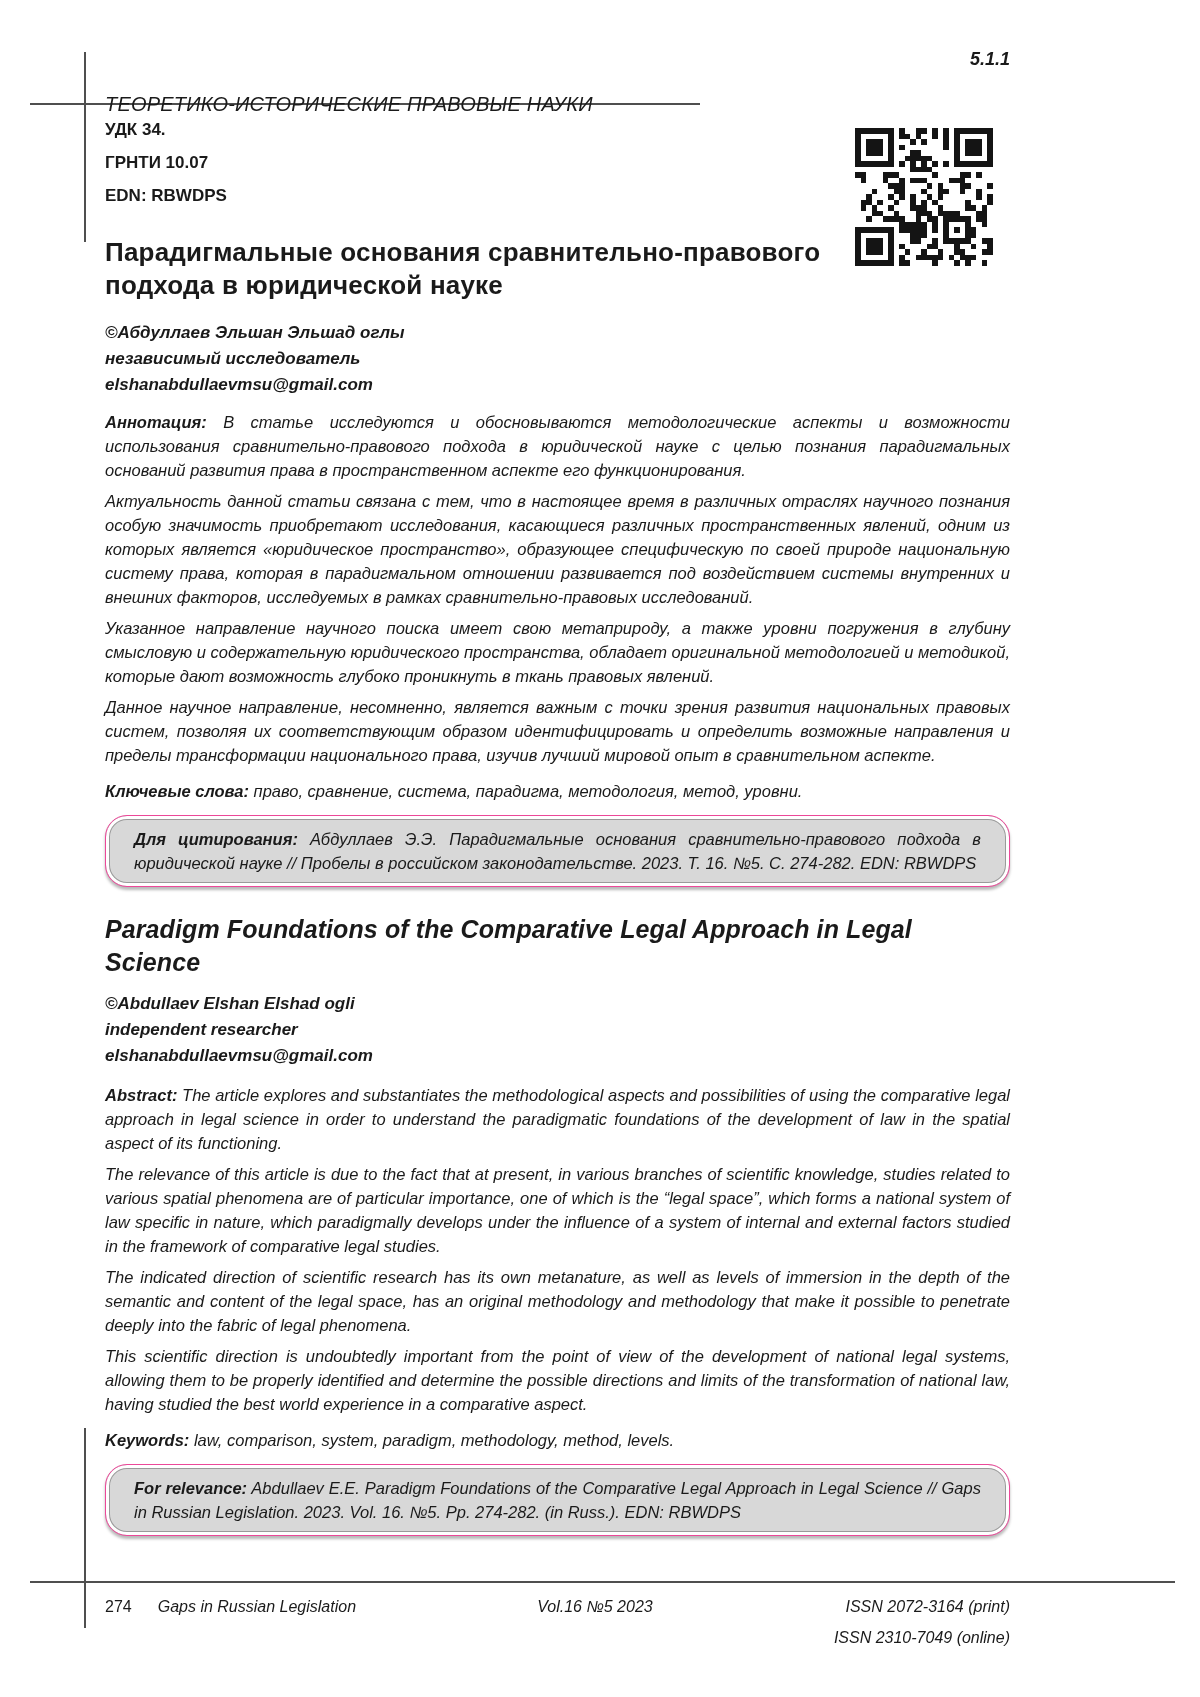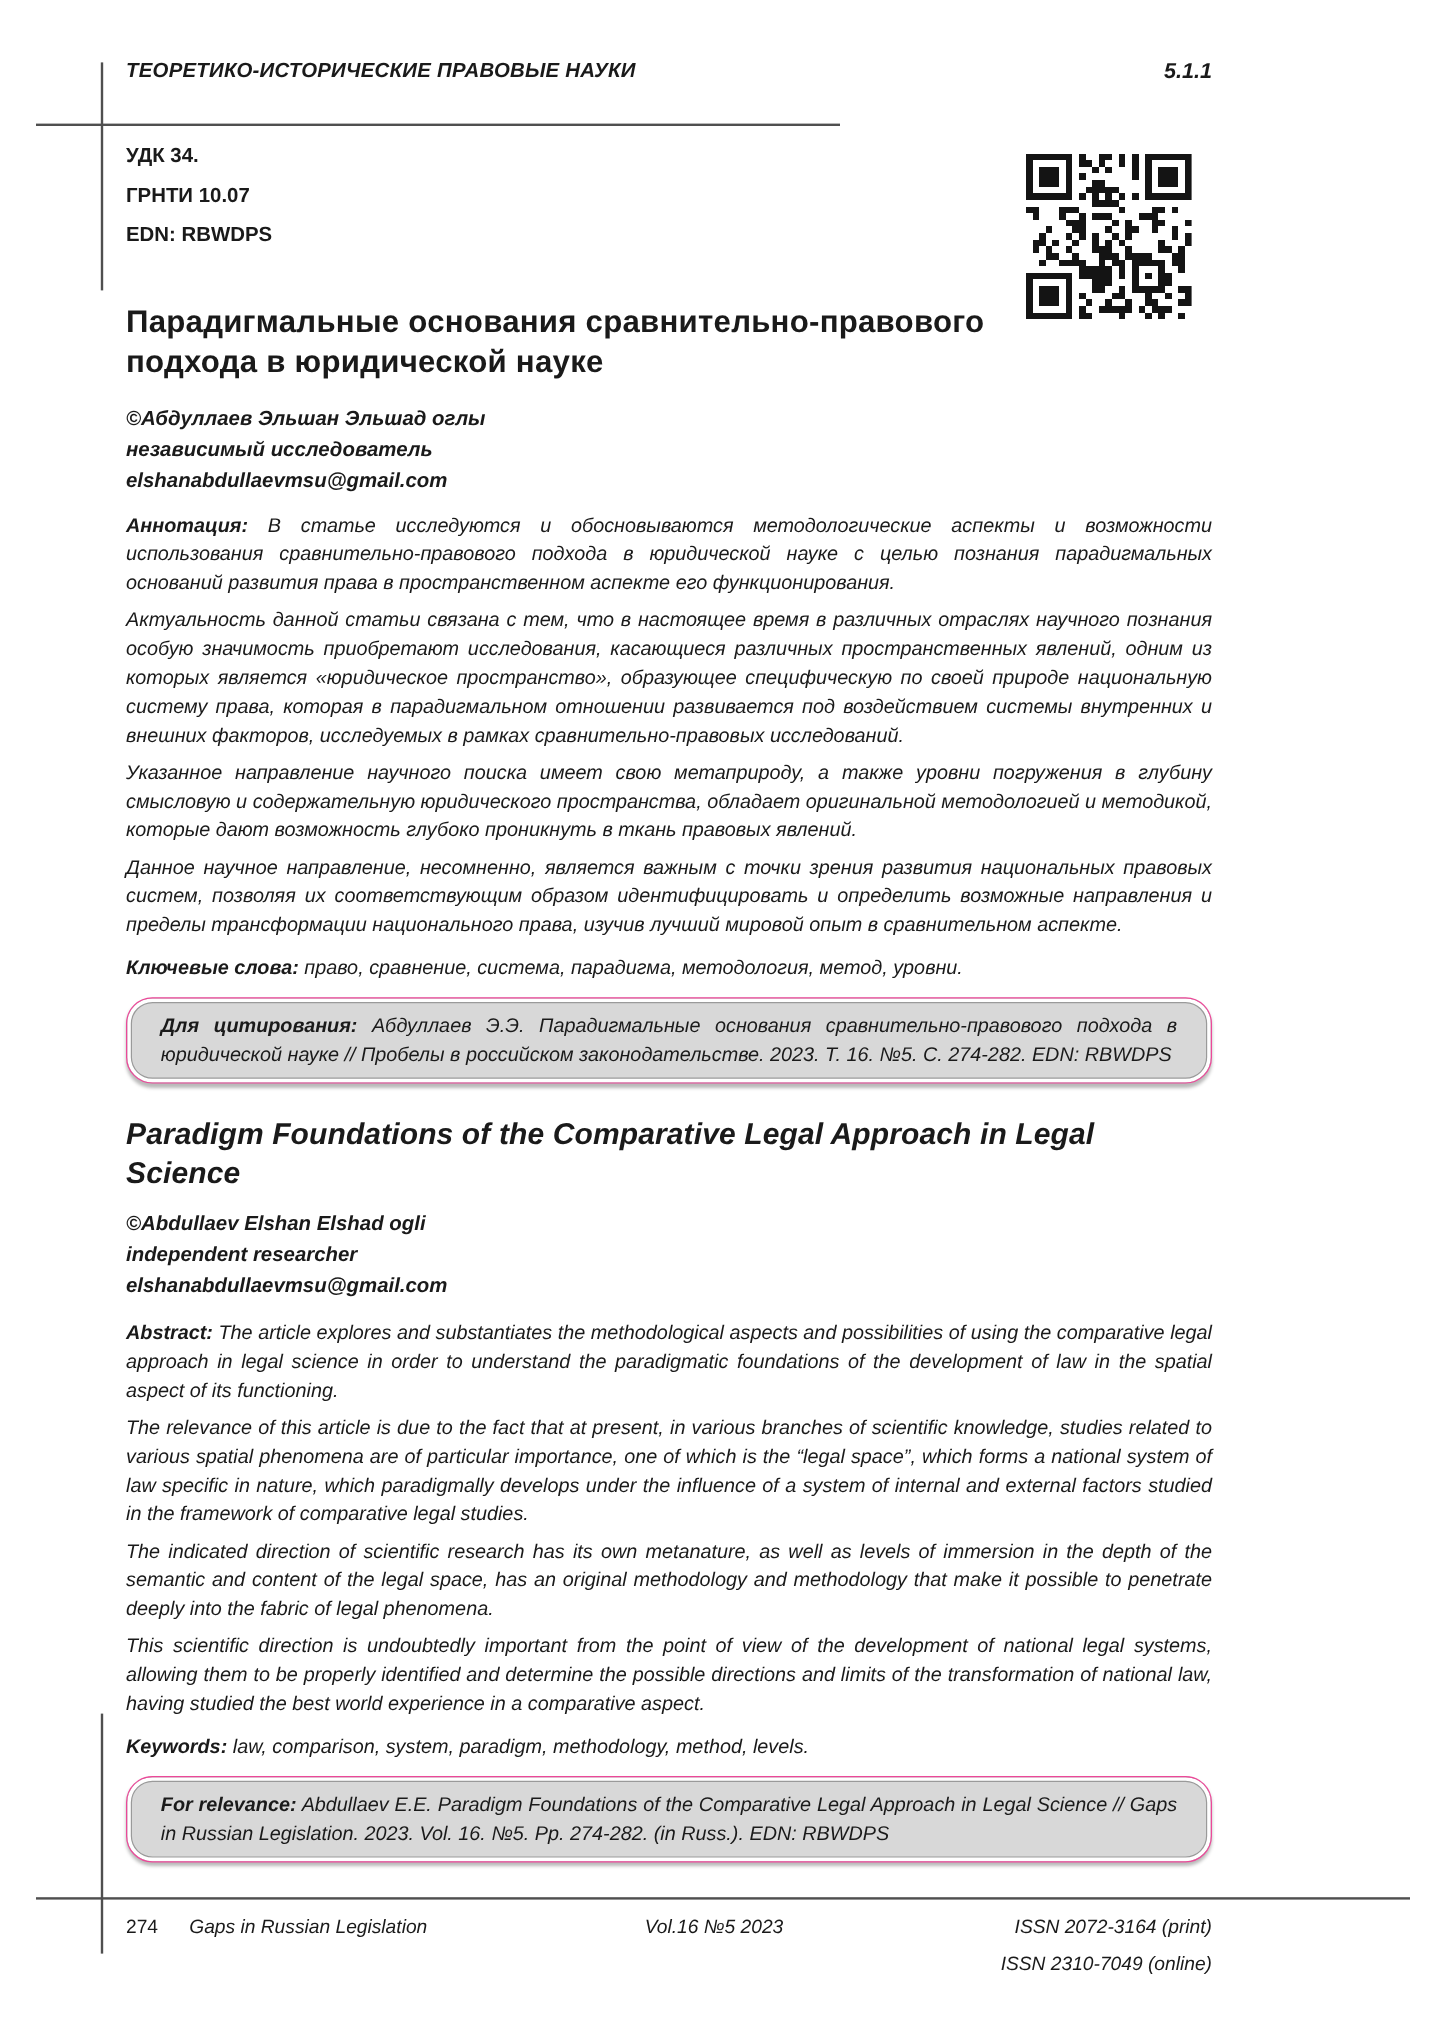--- a/index.html
+++ b/index.html
@@ -18,32 +18,32 @@
   .vrule-bottom{top:1428px;height:200px;}
   .hrule{position:absolute;background:#4f4f4f;height:2px;}
   .header-rule{top:103px;left:30px;width:670px;}
   .footer-rule{top:1581px;left:30px;width:1145px;}
 
   
   .running-head{
     position:absolute;top:48px;left:105px;width:905px;
     display:flex;justify-content:space-between;align-items:flex-start;
   }
-  .rh-left{font-weight:bold;font-style:italic;font-size:17px;line-height:22px;letter-spacing:.2px;}
+  .rh-left{font-weight:normal;font-style:italic;font-size:20px;line-height:22px;letter-spacing:.2px;margin-top:45px;}
   .rh-code{font-weight:bold;font-style:italic;font-size:18px;line-height:22px;}
 
   
   .meta{position:absolute;top:120px;left:105px;font-weight:bold;font-size:17px;}
   .meta div{line-height:20px;margin-bottom:13px;}
 
   
   .qr{position:absolute;top:128px;left:855px;width:138px;height:138px;}
 
   
-  .content{position:absolute;top:252px;left:105px;width:905px;}
+  .content{position:absolute;top:236px;left:105px;width:905px;}
 
   .title-ru{
     margin:0 0 18px 0;max-width:780px;
     font-size:26px;line-height:33px;font-weight:bold;letter-spacing:.2px;
   }
   .title-en{
     margin:26px 0 12px 0;
     font-size:25px;line-height:33px;font-weight:bold;font-style:italic;letter-spacing:.1px;
   }
   .author-block{font-weight:bold;font-style:italic;font-size:17px;line-height:26px;margin-bottom:12px;}

